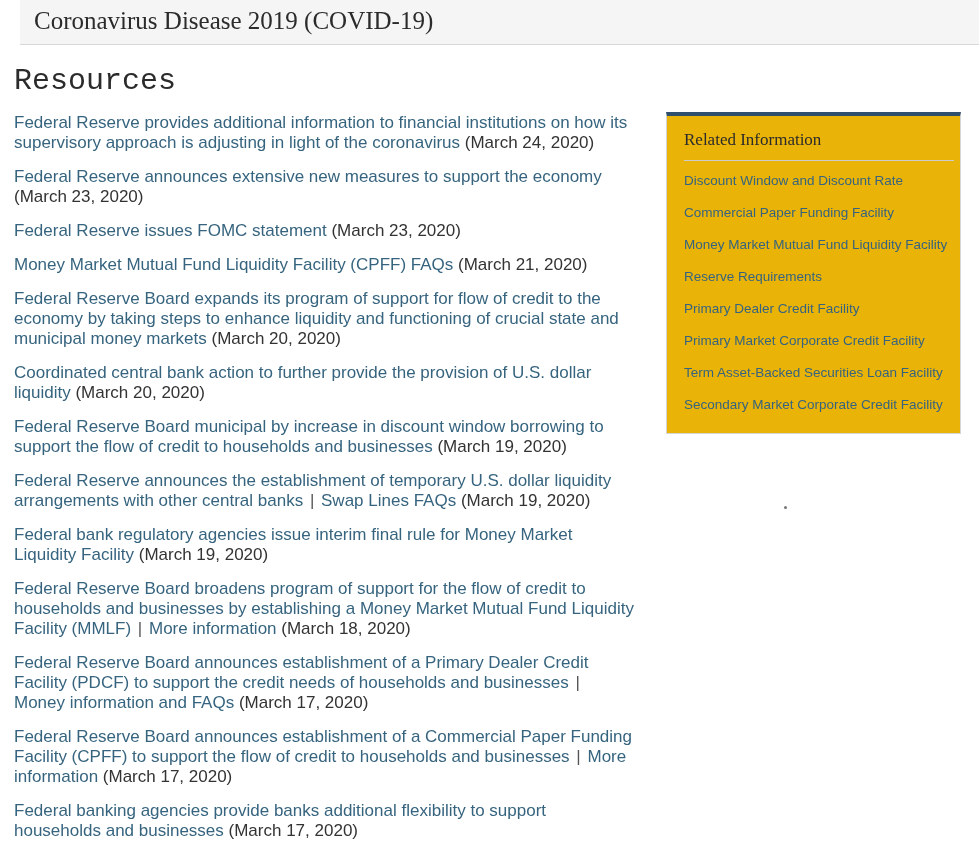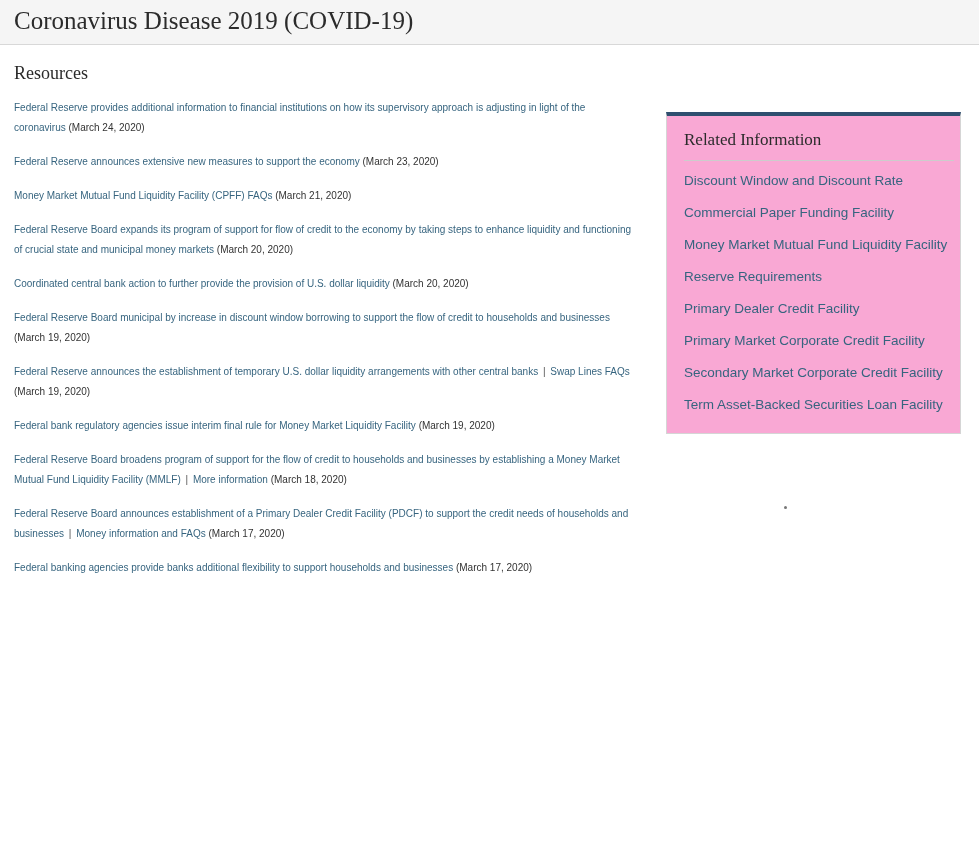--- a/index.html
+++ b/index.html
@@ -15,53 +15,54 @@
     overflow: hidden;
   }
   .page-header {
     background: #f5f5f5;
     border-bottom: 1px solid #d8d8d8;
     padding: 7px 0 9px 14px;
     box-sizing: border-box;
   }
   .header-wrap {
     position: relative;
+    padding-left: 20px;
   }
   .page-title {
     font-family: "Liberation Serif", serif;
     font-size: 25px;
     color: #2b2b2b;
     line-height: 1.1;
     font-weight: normal;
     margin: 0;
   }
   .layout {
     display: flex;
     align-items: flex-start;
   }
   .main-col {
     width: 648px;
     padding: 18px 0 0 14px;
     box-sizing: border-box;
   }
   .section-title {
-    font-family: Liberation Serif, serif;
-    font-size: 18px;
+    font-family: Liberation Mono, monospace;
+    font-size: 30px;
     font-weight: normal;
     color: #2b2b2b;
     margin: 0 0 14px 0;
     line-height: 1.2;
   }
   .res-list {
     list-style: none;
     margin: 0;
     padding: 0;
   }
   .res-item {
-    font-size: 10px;
+    font-size: 17px;
     line-height: 20px;
     color: #333333;
     margin-bottom: 14px;
     max-width: 620px;
   }
   .res-item a {
     color: #36647f;
     text-decoration: none;
   }
   .sep {
@@ -69,21 +70,21 @@
     padding: 0 2px;
   }
   .side-col {
     width: 295px;
     margin-left: 18px;
     margin-top: 67px;
   }
   .related-box {
     border: 1px solid #d5d5d5;
     border-top: 4px solid #2f4f6f;
-    background: #f9a8d4;
+    background: #eab308;
     padding: 14px 6px 18px 17px;
     box-sizing: border-box;
   }
   .related-title {
     font-family: "Liberation Serif", serif;
     font-size: 17px;
     font-weight: normal;
     color: #2b2b2b;
     margin: 0 0 9px 0;
     padding-bottom: 10px;
@@ -125,42 +126,44 @@
   </div>
 </div>
 
 <div class="layout">
 
   <div class="main-col">
     <h2 class="section-title">Resources</h2>
     <ul class="res-list" id="resources-list">
         <li class="res-item"><a href="#">Federal Reserve provides additional information to financial institutions on how its supervisory approach is adjusting in light of the coronavirus</a><span> (March 24, 2020)</span></li>
         <li class="res-item"><a href="#">Federal Reserve announces extensive new measures to support the economy</a><span> (March 23, 2020)</span></li>
+        <li class="res-item"><a href="#">Federal Reserve issues FOMC statement</a><span> (March 23, 2020)</span></li>
         <li class="res-item"><a href="#">Money Market Mutual Fund Liquidity Facility (CPFF) FAQs</a><span> (March 21, 2020)</span></li>
         <li class="res-item"><a href="#">Federal Reserve Board expands its program of support for flow of credit to the economy by taking steps to enhance liquidity and functioning of crucial state and municipal money markets</a><span> (March 20, 2020)</span></li>
         <li class="res-item"><a href="#">Coordinated central bank action to further provide the provision of U.S. dollar liquidity</a><span> (March 20, 2020)</span></li>
         <li class="res-item"><a href="#">Federal Reserve Board municipal by increase in discount window borrowing to support the flow of credit to households and businesses</a><span> (March 19, 2020)</span></li>
         <li class="res-item"><a href="#">Federal Reserve announces the establishment of temporary U.S. dollar liquidity arrangements with other central banks</a><span class="sep"> | </span><a href="#">Swap Lines FAQs</a><span> (March 19, 2020)</span></li>
         <li class="res-item"><a href="#">Federal bank regulatory agencies issue interim final rule for Money Market Liquidity Facility</a><span> (March 19, 2020)</span></li>
         <li class="res-item"><a href="#">Federal Reserve Board broadens program of support for the flow of credit to households and businesses by establishing a Money Market Mutual Fund Liquidity Facility (MMLF)</a><span class="sep"> | </span><a href="#">More information</a><span> (March 18, 2020)</span></li>
         <li class="res-item"><a href="#">Federal Reserve Board announces establishment of a Primary Dealer Credit Facility (PDCF) to support the credit needs of households and businesses</a><span class="sep"> | </span><a href="#">Money information and FAQs</a><span> (March 17, 2020)</span></li>
+        <li class="res-item"><a href="#">Federal Reserve Board announces establishment of a Commercial Paper Funding Facility (CPFF) to support the flow of credit to households and businesses</a><span class="sep"> | </span><a href="#">More information</a><span> (March 17, 2020)</span></li>
         <li class="res-item"><a href="#">Federal banking agencies provide banks additional flexibility to support households and businesses</a><span> (March 17, 2020)</span></li>
       </ul>
   </div>
 
   <div class="side-col">
     <div class="related-box">
       <h3 class="related-title">Related Information</h3>
       <ul class="related-list" id="related-list">
           <li><a href="#">Discount Window and Discount Rate</a></li>
           <li><a href="#">Commercial Paper Funding Facility</a></li>
           <li><a href="#">Money Market Mutual Fund Liquidity Facility</a></li>
           <li><a href="#">Reserve Requirements</a></li>
           <li><a href="#">Primary Dealer Credit Facility</a></li>
           <li><a href="#">Primary Market Corporate Credit Facility</a></li>
+          <li><a href="#">Term Asset-Backed Securities Loan Facility</a></li>
           <li><a href="#">Secondary Market Corporate Credit Facility</a></li>
-          <li><a href="#">Term Asset-Backed Securities Loan Facility</a></li>
         </ul>
     </div>
     <div class="stray-dot"></div>
   </div>
 
 </div>
 
 </body></html>

